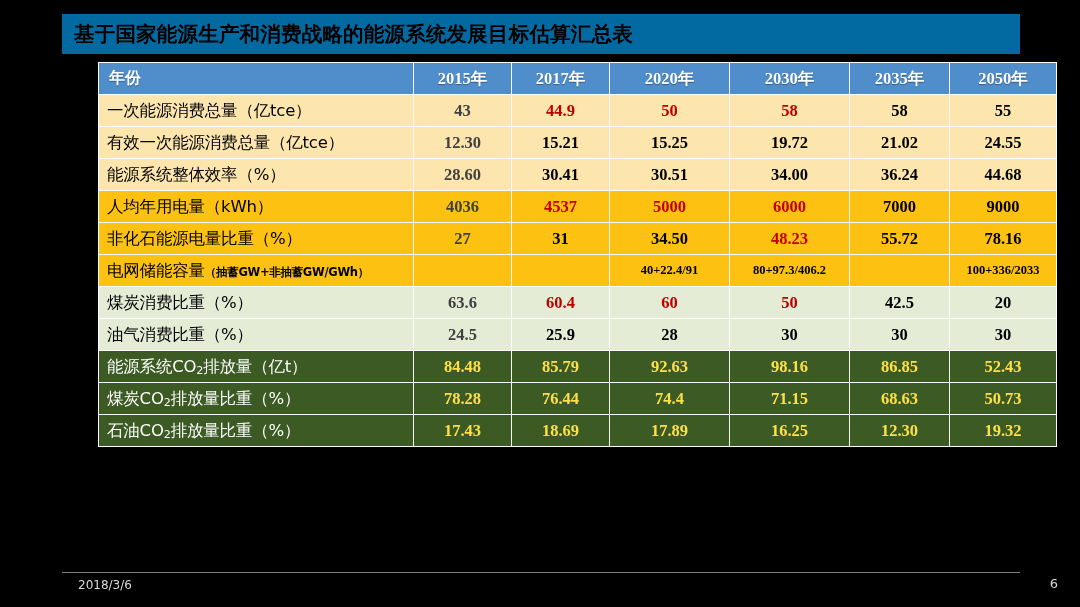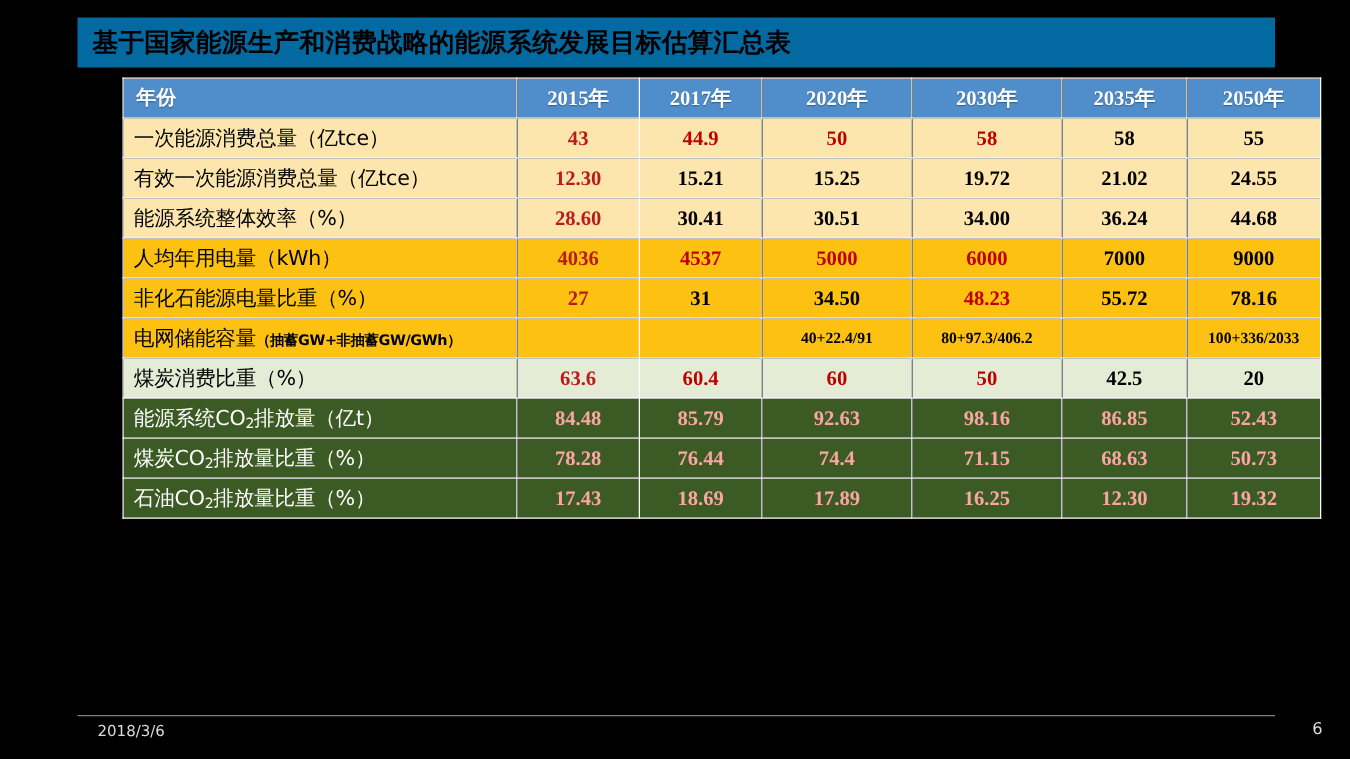--- a/index.html
+++ b/index.html
@@ -99,25 +99,25 @@
   }
   td.val.small {
     font-size: 12.5px;
     margin-top: 27px;
   }
 
   
   tr.band-pale td      { background: #fde6ad; }
   tr.band-gold td      { background: #fdc111; }
   tr.band-mint td      { background: #e4ecd6; border-color:#ffffff; }
-  tr.band-dgreen td    { background: #3c5a23; color: #fca5a5; border-color:#ffffff; }
+  tr.band-dgreen td    { background: #3c5a23; color: #fde047; border-color:#ffffff; }
   tr.band-dgreen td.lbl{ color: #ffffff; }
 
   
-  .v-blue  { color: #b91c1c; }
+  .v-blue  { color: #404040; }
   .v-red   { color: #c00000; }
   .v-black { color: #000000; }
   .v-white { color: #ffffff; }
 
   .subnote {
     font-size: 11.5px;
     font-weight: bold;
     font-family: "DejaVu Sans", sans-serif;
     letter-spacing: -0.3px;
   }
@@ -233,20 +233,29 @@
           </tr>
           <tr class="band-mint">
             <td class="lbl">煤炭消费比重（%）</td>
             <td class="val v-blue">63.6</td>
             <td class="val v-red">60.4</td>
             <td class="val v-red">60</td>
             <td class="val v-red">50</td>
             <td class="val v-black">42.5</td>
             <td class="val v-black">20</td>
           </tr>
+          <tr class="band-mint">
+            <td class="lbl">油气消费比重（%）</td>
+            <td class="val v-blue">24.5</td>
+            <td class="val v-black">25.9</td>
+            <td class="val v-black">28</td>
+            <td class="val v-black">30</td>
+            <td class="val v-black">30</td>
+            <td class="val v-black">30</td>
+          </tr>
           <tr class="band-dgreen">
             <td class="lbl">能源系统CO<sub>2</sub>排放量（亿t）</td>
             <td class="val v-white">84.48</td>
             <td class="val v-white">85.79</td>
             <td class="val v-white">92.63</td>
             <td class="val v-white">98.16</td>
             <td class="val v-white">86.85</td>
             <td class="val v-white">52.43</td>
           </tr>
           <tr class="band-dgreen">

